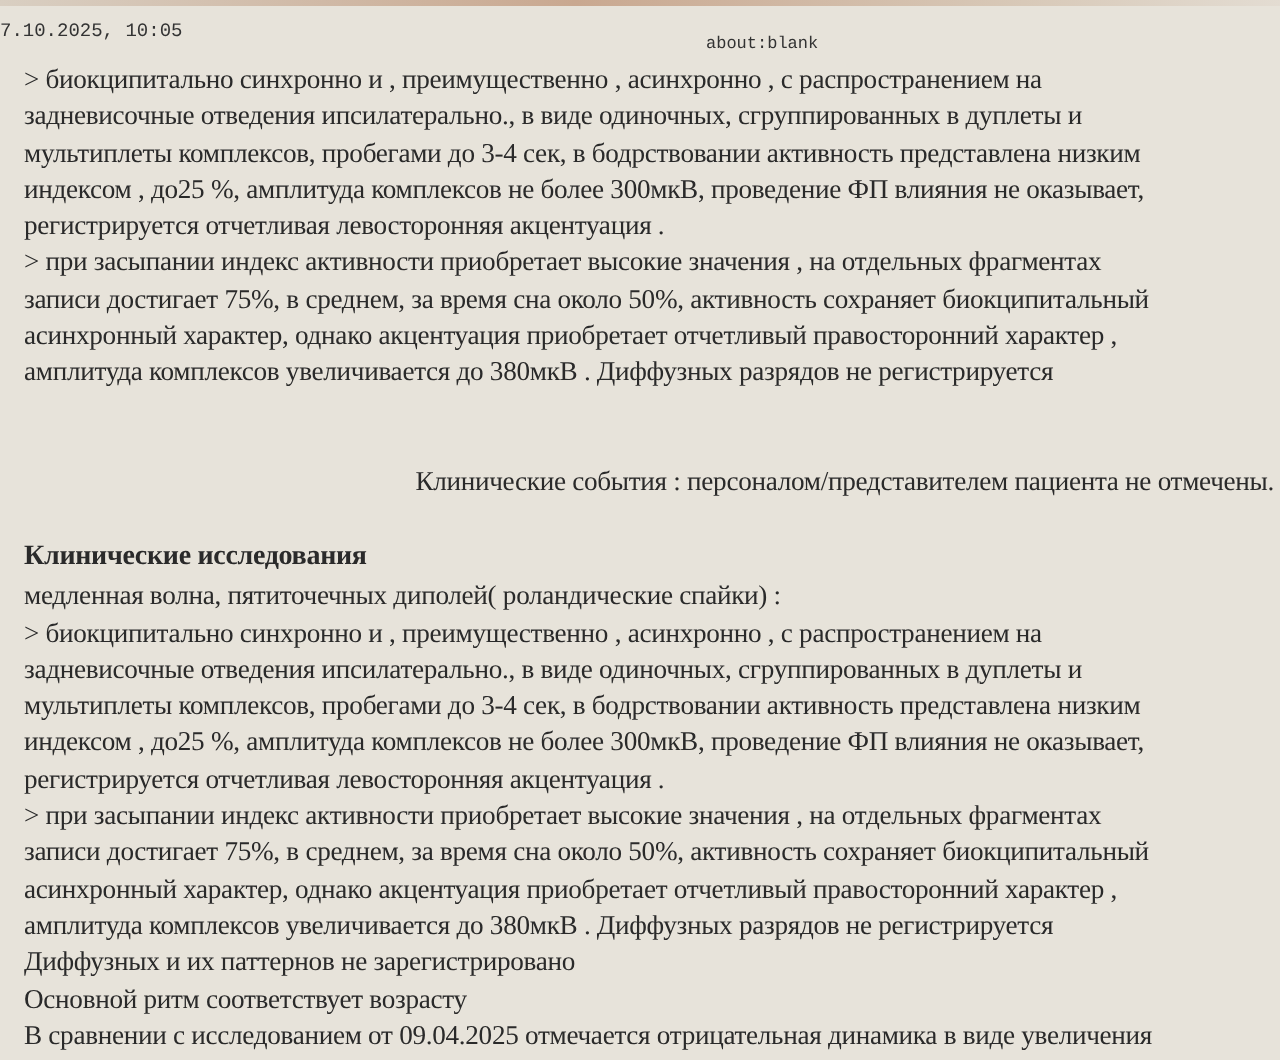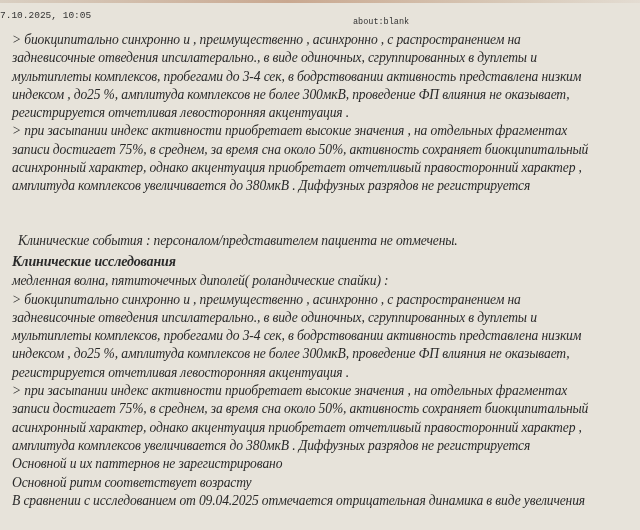--- a/index.html
+++ b/index.html
@@ -46,28 +46,28 @@
       left: 12px;
       top: 31px;
       width: 625px;
       font-size: 13.6px;
       line-height: 18.3px;
       letter-spacing: -0.15px;
     }
     .line {
       white-space: nowrap;
       display: block;
-      font-style: italic;
     }
     .spacer {
       height: 36px;
     }
     .clinical {
       padding-left: 6px;
-      margin-bottom: 3px;
+      margin-bottom: 20px;
+      text-align: right;
     }
     .heading {
       font-weight: bold;
       font-size: 14px;
       margin-bottom: 1px;
     }
   </style>
 </head>
 <body>
 
@@ -100,18 +100,18 @@
     <span class="line">медленная волна, пятиточечных диполей( роландические спайки) :</span>
     <span class="line">&gt; биокципитально синхронно и ,  преимущественно ,  асинхронно , с распространением на</span>
     <span class="line">задневисочные отведения ипсилатерально., в виде  одиночных, сгруппированных в дуплеты и</span>
     <span class="line">мультиплеты комплексов, пробегами до 3-4 сек,   в бодрствовании активность представлена низким</span>
     <span class="line">индексом , до25 %, амплитуда комплексов не более 300мкВ, проведение ФП влияния не оказывает,</span>
     <span class="line">регистрируется отчетливая  левосторонняя акцентуация .</span>
     <span class="line">&gt;   при засыпании индекс активности приобретает высокие значения , на отдельных фрагментах</span>
     <span class="line">записи достигает 75%, в среднем, за время сна  около 50%,   активность сохраняет биокципитальный</span>
     <span class="line">асинхронный характер, однако   акцентуация приобретает отчетливый правосторонний характер ,</span>
     <span class="line">амплитуда комплексов увеличивается  до 380мкВ . Диффузных разрядов не регистрируется</span>
-    <span class="line">Основной и их паттернов  не зарегистрировано</span>
+    <span class="line">Диффузных и их паттернов  не зарегистрировано</span>
     <span class="line">Основной ритм соответствует возрасту</span>
     <span class="line">В сравнении с исследованием от 09.04.2025 отмечается отрицательная динамика в виде  увеличения</span>
 
   </div>
 </div>
 
 </body></html>

